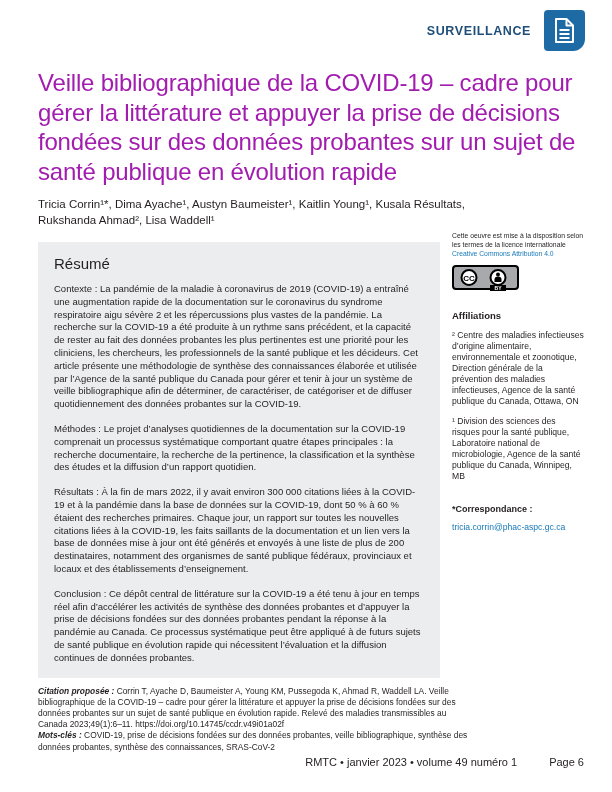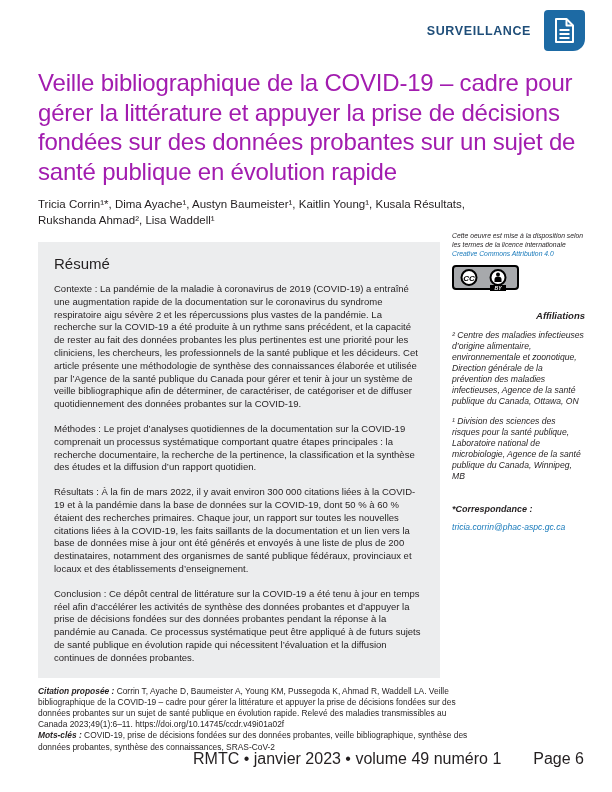--- a/index.html
+++ b/index.html
@@ -27,49 +27,49 @@
   
   h1.title {
     margin-top: 17px; font-size: 24px; line-height: 29.5px;
     font-weight: 500; letter-spacing: -0.2px; color: #a21caf; max-width: 548px;
   }
   .authors { margin-top: 11px; font-size: 11.5px; line-height: 15.5px; max-width: 480px; }
 
   
   .content-row { display: flex; margin-top: 4px; }
   .col-main { width: 402px; }
-  .col-side { width: 138px; margin-left: 12px; font-style: italic; }
+  .col-side { width: 138px; margin-left: 12px; }
 
   .abstract-box {
     background: #ecedee; margin-top: 10px;
     padding: 13px 16px 13px 16px;
     min-height: 364px;
   }
   .abstract-box h2 { font-size: 15px; font-weight: normal; margin-bottom: 11px; }
   .abstract-box p { font-size: 9.5px; line-height: 12.8px; margin-bottom: 12px; }
   .abstract-box p:last-child { margin-bottom: 0; }
 
   .citation-block { margin-top: 8px; width: 434px; font-size: 8.4px; line-height: 11.2px; }
   .citation-block .lbl { font-weight: bold; font-style: italic; }
 
   
   .license { font-size: 6.8px; line-height: 8.8px; }
   .license a, .email-link { color: #1779ba; text-decoration: none; }
   .cc-badge { margin-top: 7px; display: inline-block; }
-  .side-heading { font-size: 9.5px; font-weight: bold; margin-top: 14px; text-align: right; }
+  .side-heading { font-size: 9.5px; font-weight: bold; margin-top: 14px; }
   .affil { font-size: 8.6px; line-height: 11px; margin-top: 9px; }
   .correspondence { margin-top: 16px; }
   .corr-label { font-size: 9px; font-weight: bold; }
   .email-link { display: inline-block; font-size: 8.6px; margin-top: 4px; }
 
   
   .footer {
     position: absolute; bottom: 24px; right: 28px;
     display: flex; align-items: baseline; gap: 32px;
-    font-size: 16px;
+    font-size: 11px;
   }
 </style>
 </head>
 <body>
 
 <div class="page">
 
   <div class="masthead">
     <span class="section-label">SURVEILLANCE</span>
     <span class="doc-icon-box">

